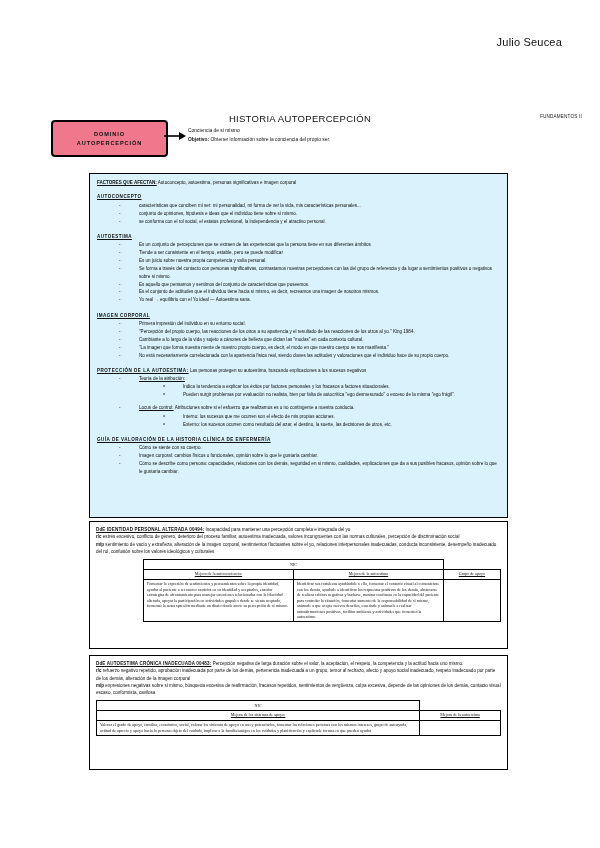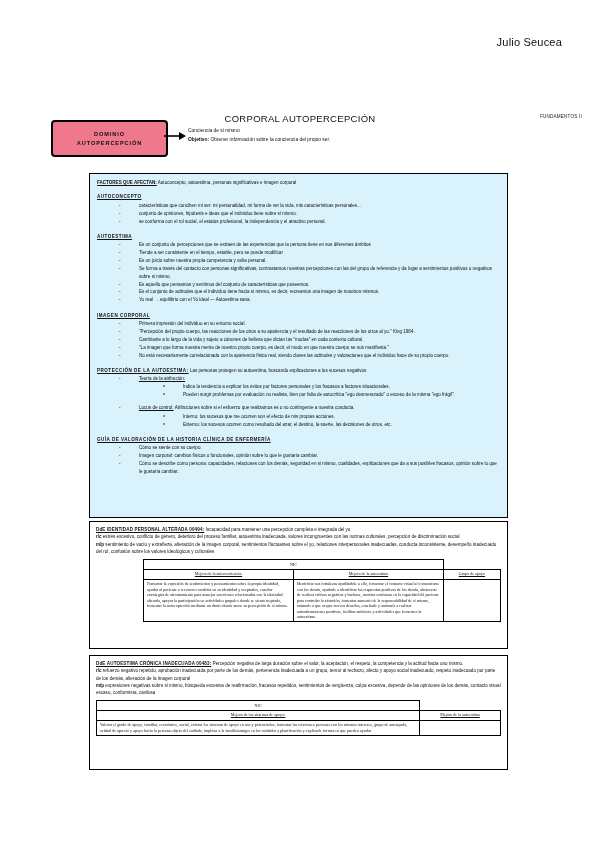--- a/index.html
+++ b/index.html
@@ -197,21 +197,21 @@
     text-decoration: underline;
     padding-bottom: 2px;
   }
   .tbl-wrap-1 { padding-left: 47px; }
   .tbl-wrap-2 { padding-left: 0px; }
 </style>
 </head>
 <body>
 
 <div class="author-name">Julio Seucea</div>
-<div class="doc-title">CORPORAL AUTOPERCEPCIÓN</div>
+<div class="doc-title">HISTORIA AUTOPERCEPCIÓN</div>
 <div class="course-tag">FUNDAMENTOS II</div>
 
 <div class="domain-badge">
   <span>DOMINIO</span>
   <span>AUTOPERCEPCIÓN</span>
 </div>
 <div class="arrow-wrap">
   <svg width="22" height="12" viewBox="0 0 22 12">
     <line x1="0" y1="6" x2="16" y2="6" stroke="#000" stroke-width="1.6"></line>
     <polygon points="15,2 22,6 15,10" fill="#000"></polygon>

